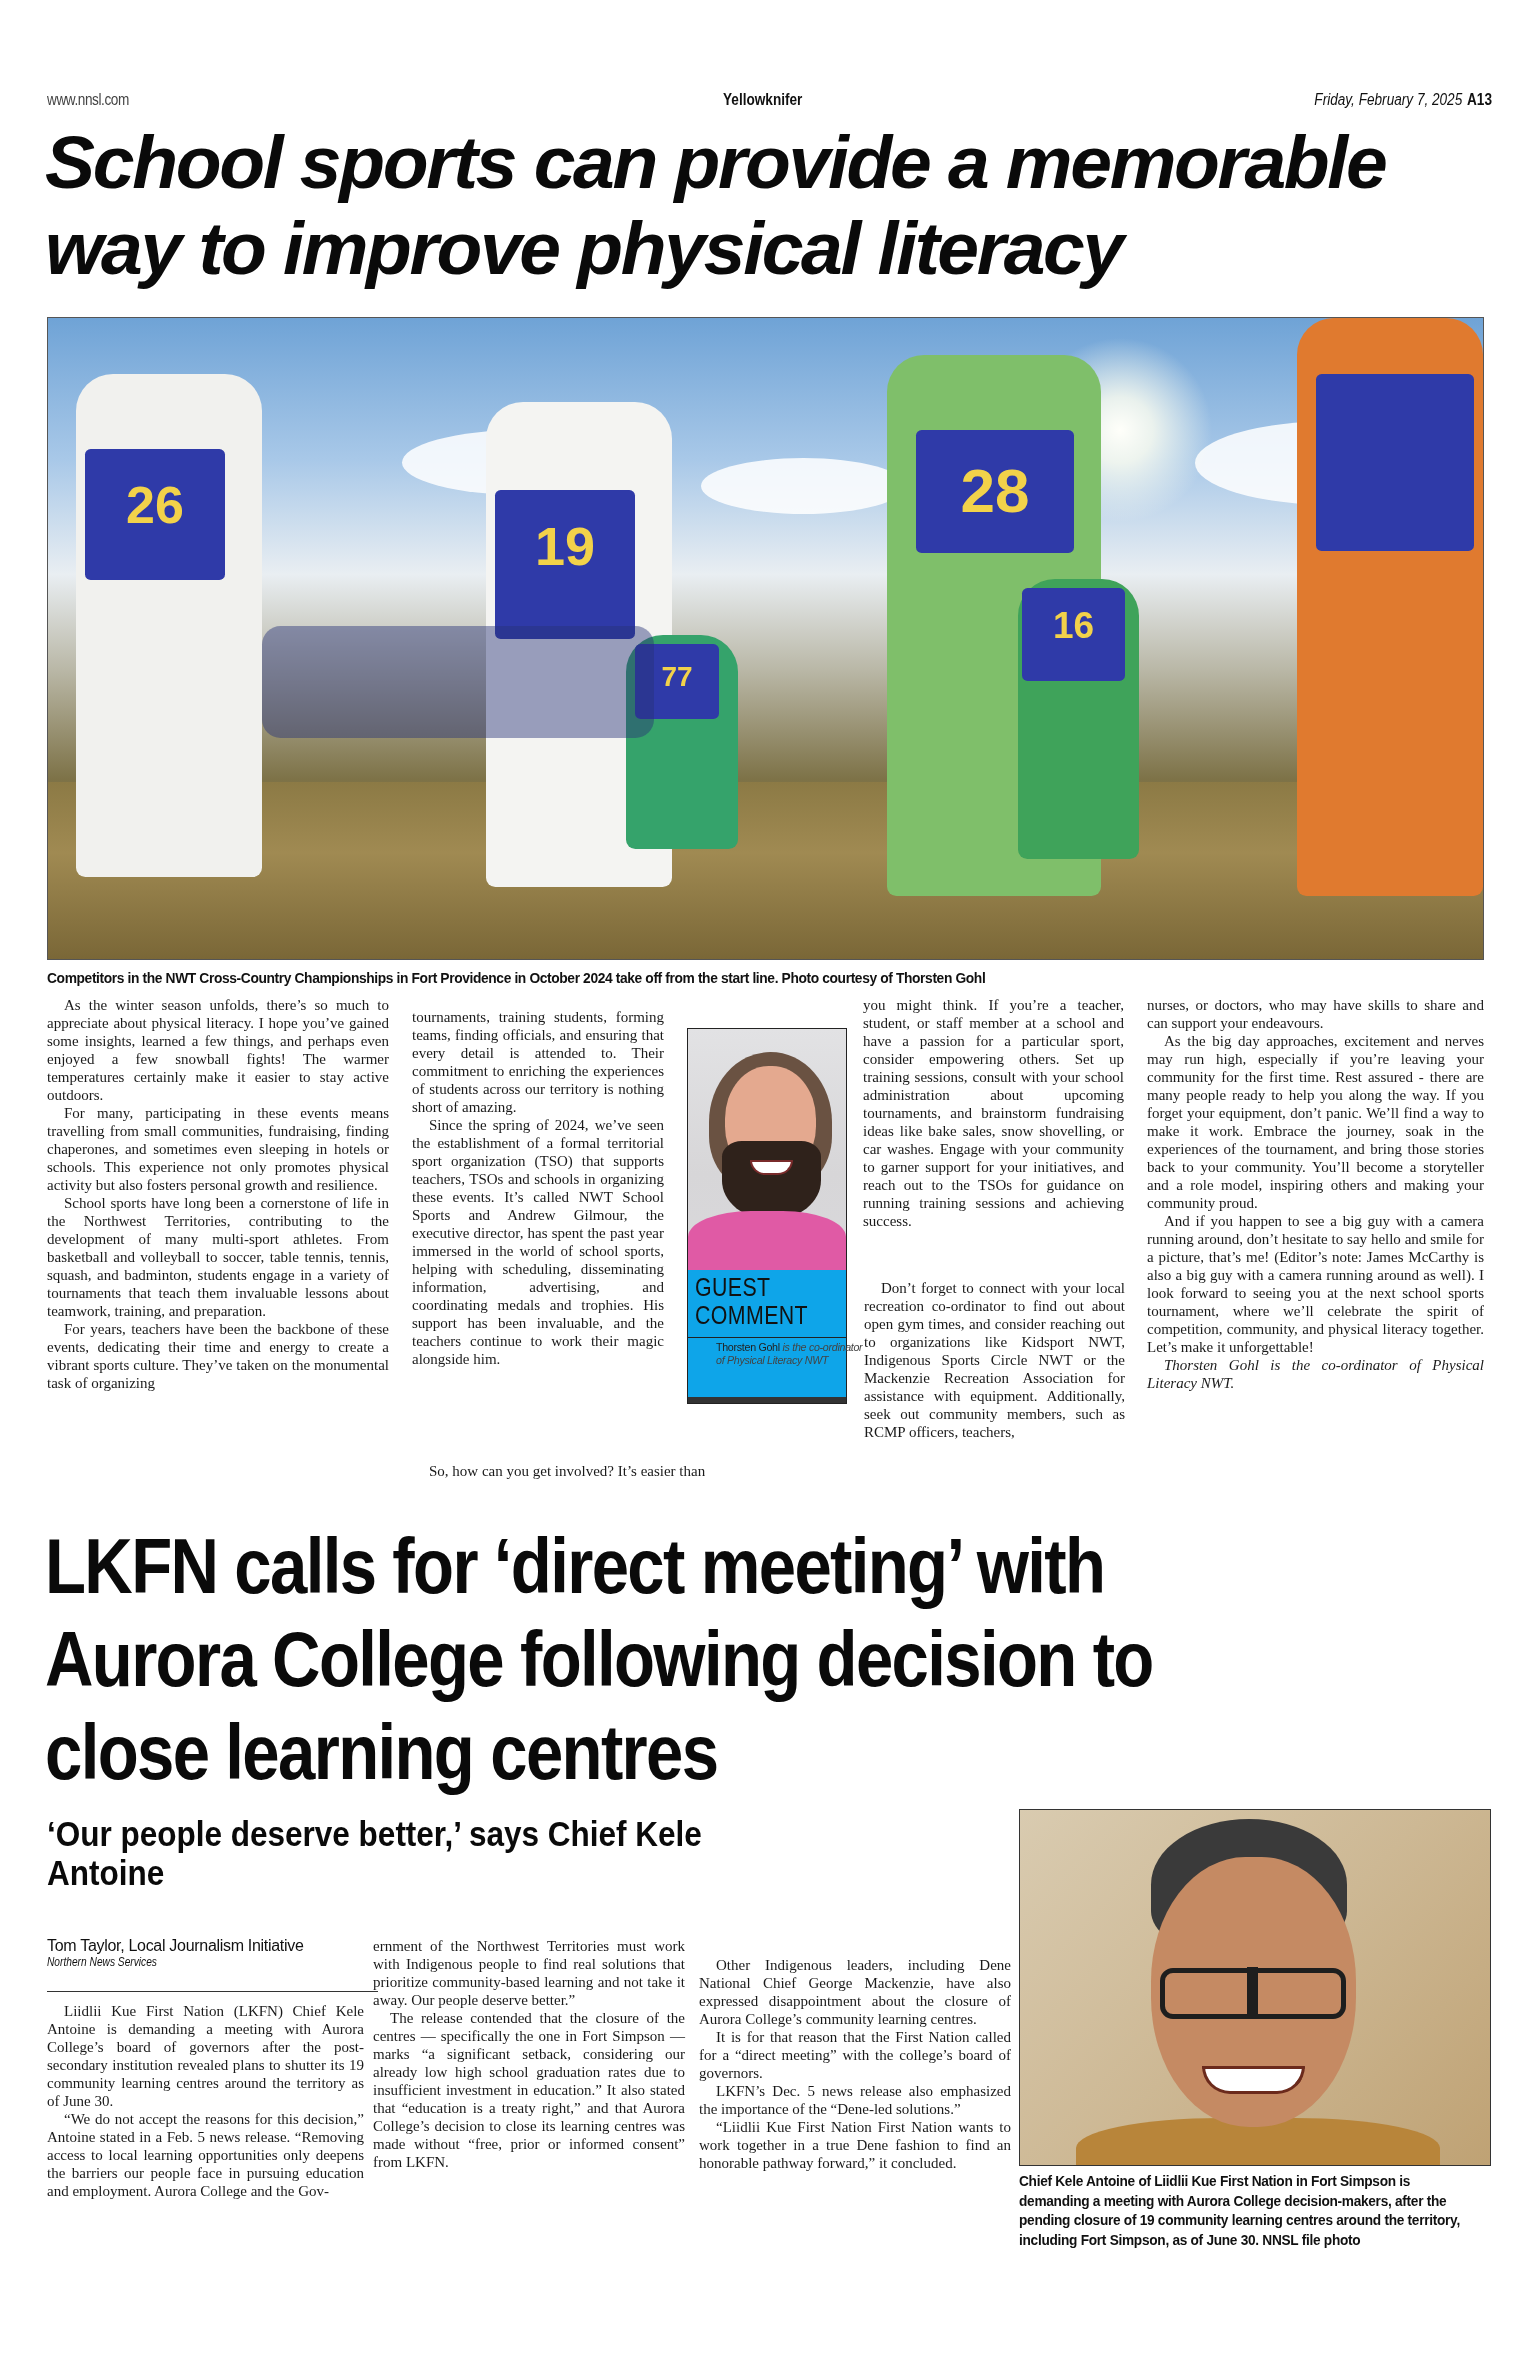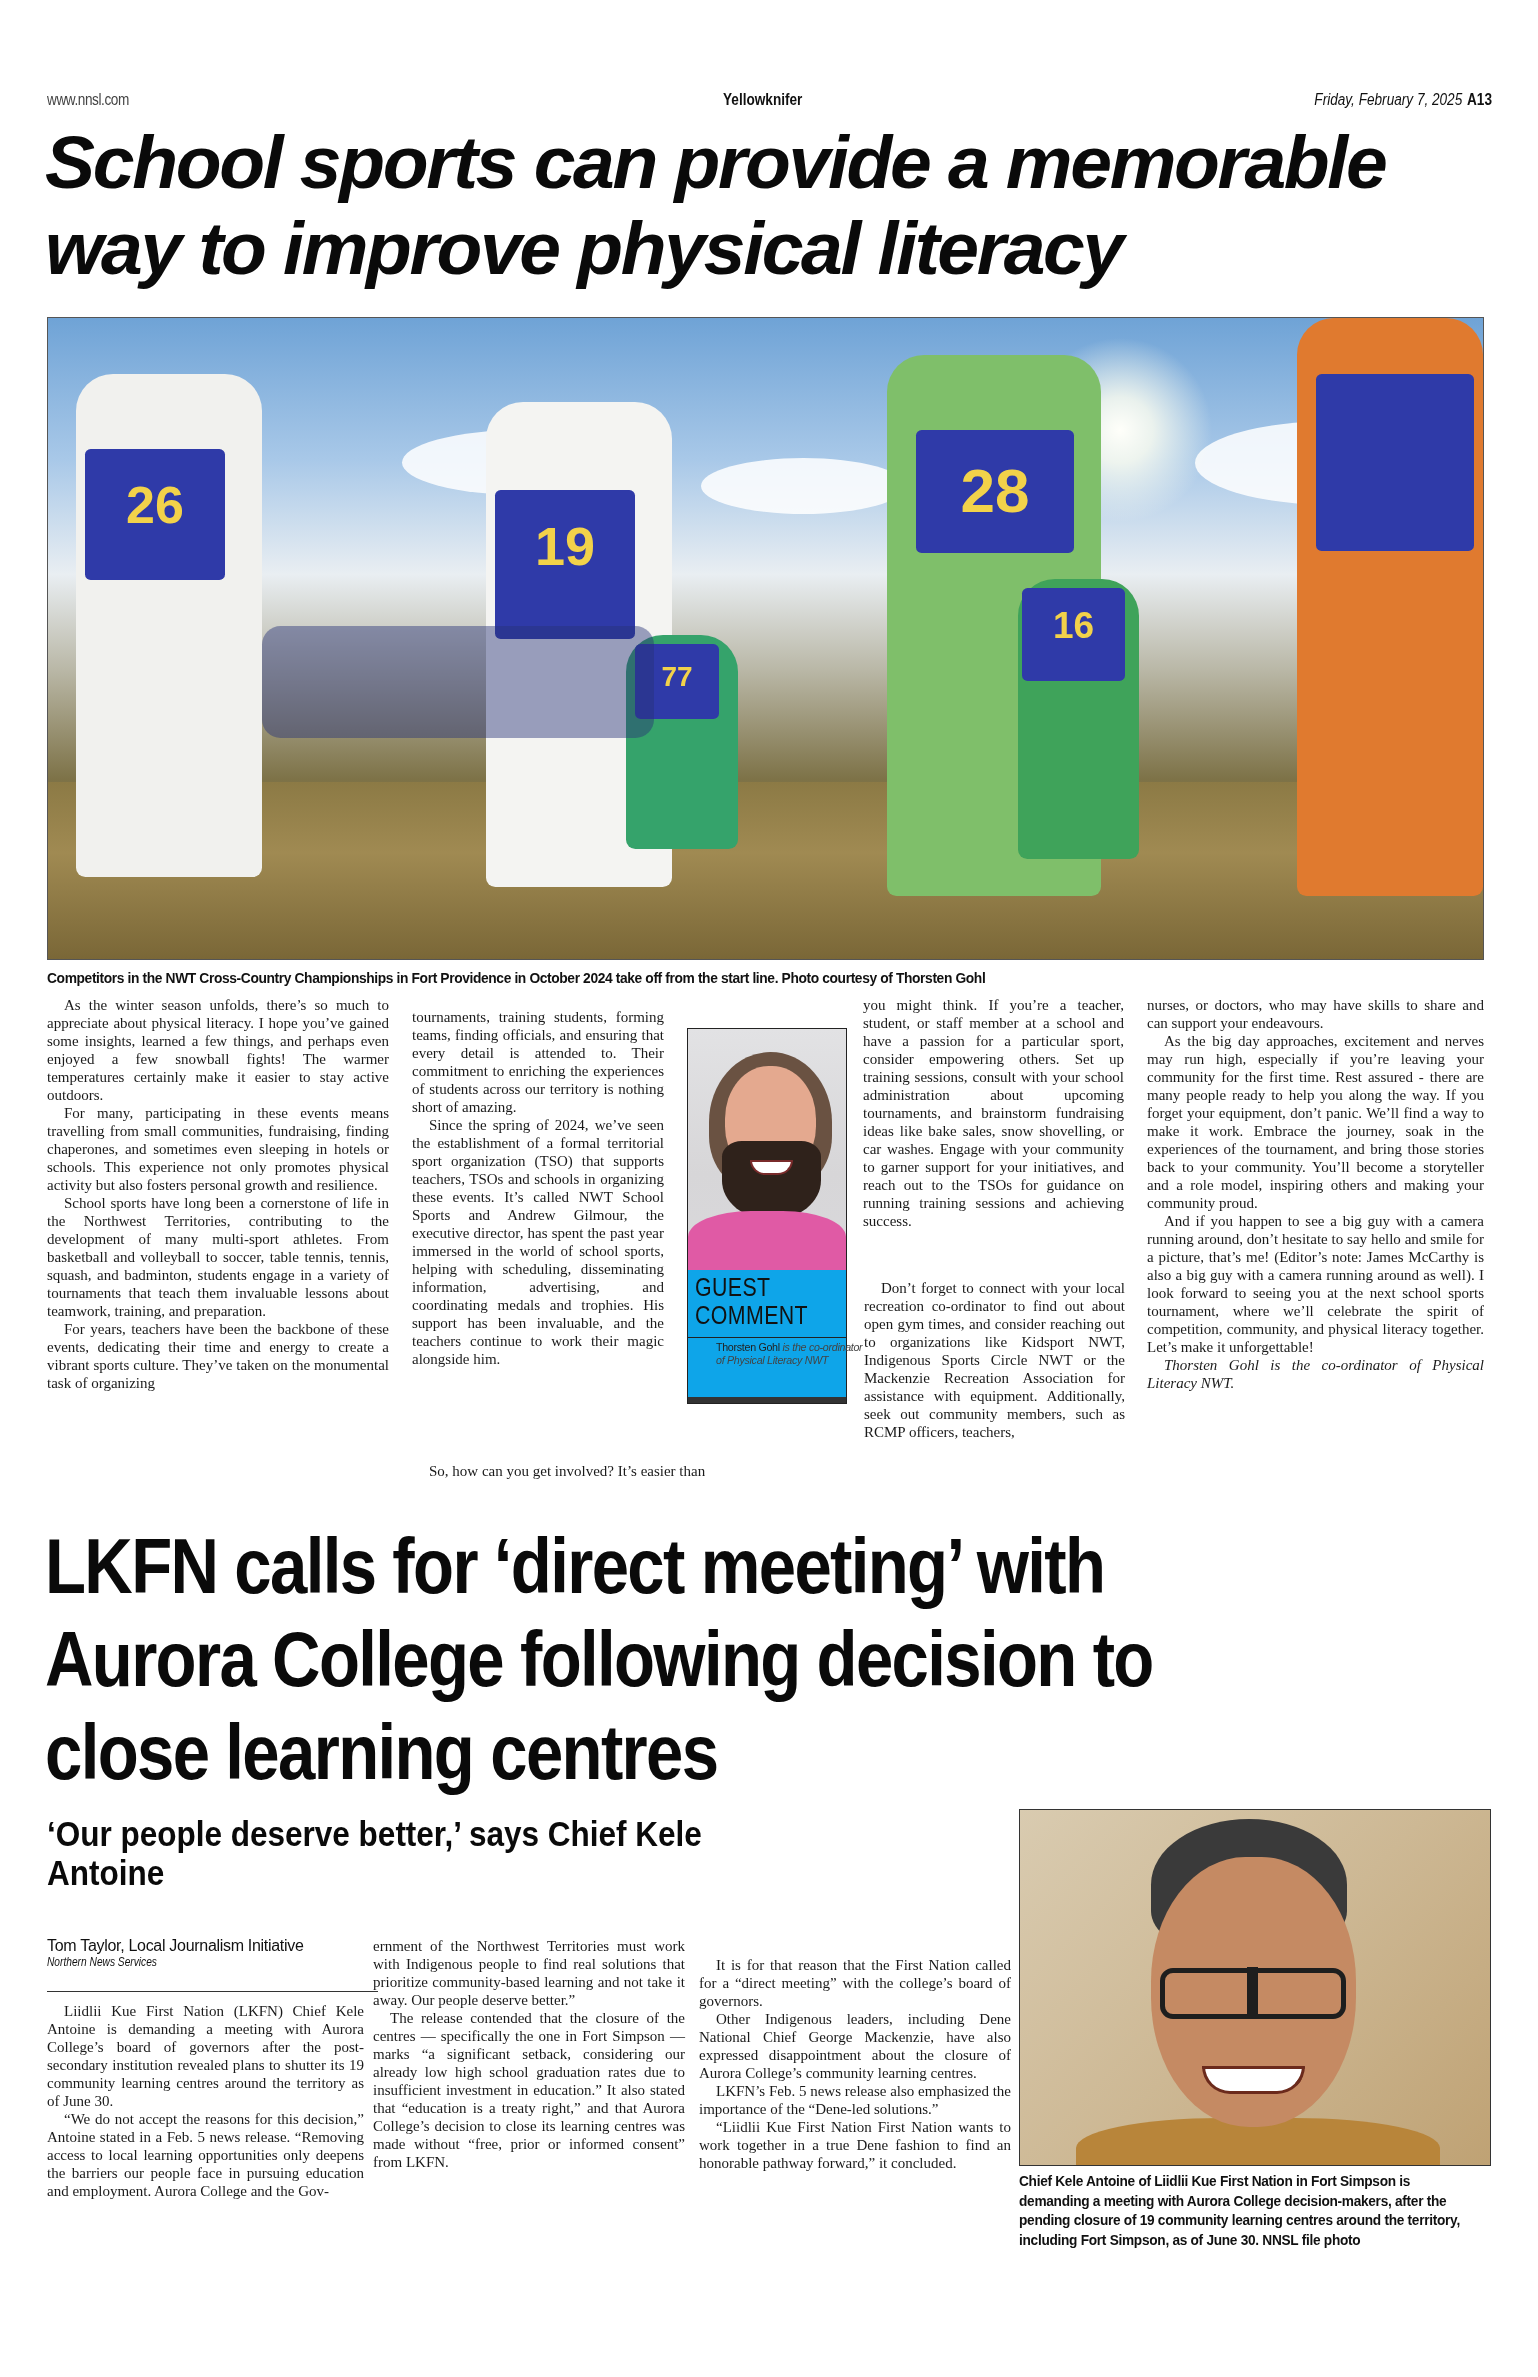--- a/index.html
+++ b/index.html
@@ -172,23 +172,23 @@
 
 <div class="col" style="left:47px;top:2002px;width:317px;">
   <p>Liidlii Kue First Nation (LKFN) Chief Kele Antoine is demanding a meeting with Aurora College’s board of governors after the post-secondary institution revealed plans to shutter its 19 community learning centres around the territory as of June 30.</p>
   <p>“We do not accept the reasons for this decision,” Antoine stated in a Feb. 5 news release. “Removing access to local learning opportunities only deepens the barriers our people face in pursuing education and employment. Aurora College and the Gov-</p>
 </div>
 <div class="col" style="left:373px;top:1937px;width:312px;">
   <p class="noind">ernment of the Northwest Territories must work with Indigenous people to find real solutions that prioritize community-based learning and not take it away. Our people deserve better.”</p>
   <p>The release contended that the closure of the centres — specifically the one in Fort Simpson — marks “a significant setback, considering our already low high school graduation rates due to insufficient investment in education.” It also stated that “education is a treaty right,” and that Aurora College’s decision to close its learning centres was made without “free, prior or informed consent” from LKFN.</p>
 </div>
 <div class="col" style="left:699px;top:1956px;width:312px;">
+  <p>Other Indigenous leaders, including Dene National Chief George Mackenzie, have also expressed disappointment about the closure of Aurora College’s community learning centres.</p>
   <p>It is for that reason that the First Nation called for a “direct meeting” with the college’s board of governors.</p>
-  <p>Other Indigenous leaders, including Dene National Chief George Mackenzie, have also expressed disappointment about the closure of Aurora College’s community learning centres.</p>
-  <p>LKFN’s Feb. 5 news release also emphasized the importance of the “Dene-led solutions.”</p>
+  <p>LKFN’s Dec. 5 news release also emphasized the importance of the “Dene-led solutions.”</p>
   <p>“Liidlii Kue First Nation First Nation wants to work together in a true Dene fashion to find an honorable pathway forward,” it concluded.</p>
 </div>
 
 <div class="photo2">
   <div class="shirt"></div>
     <div class="hair"></div>
     <div class="head"></div>
   <div class="glasses">
       <div class="bridge"></div>
     </div>

